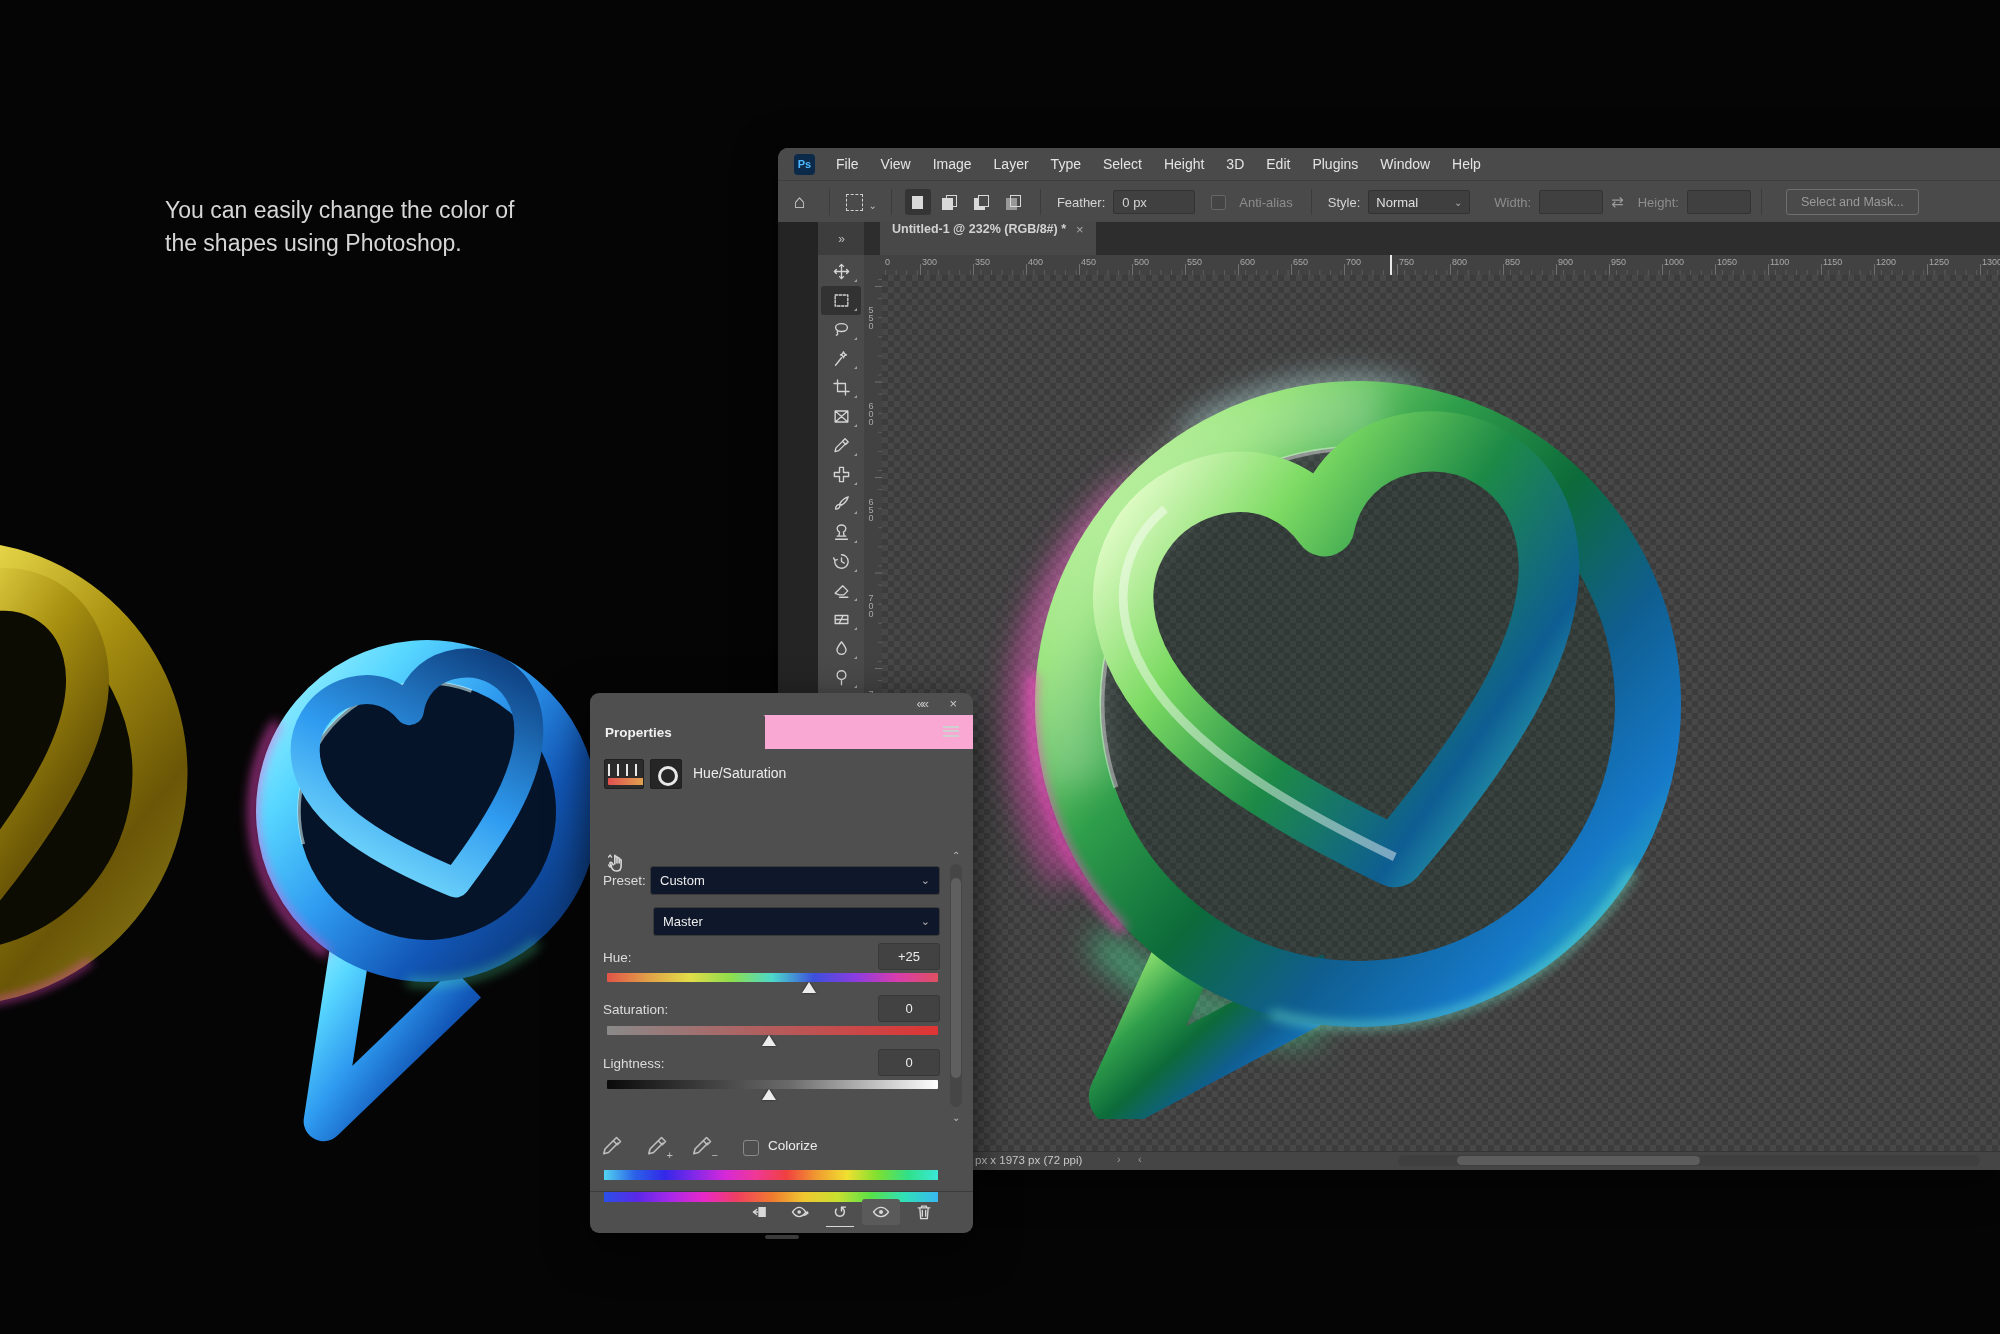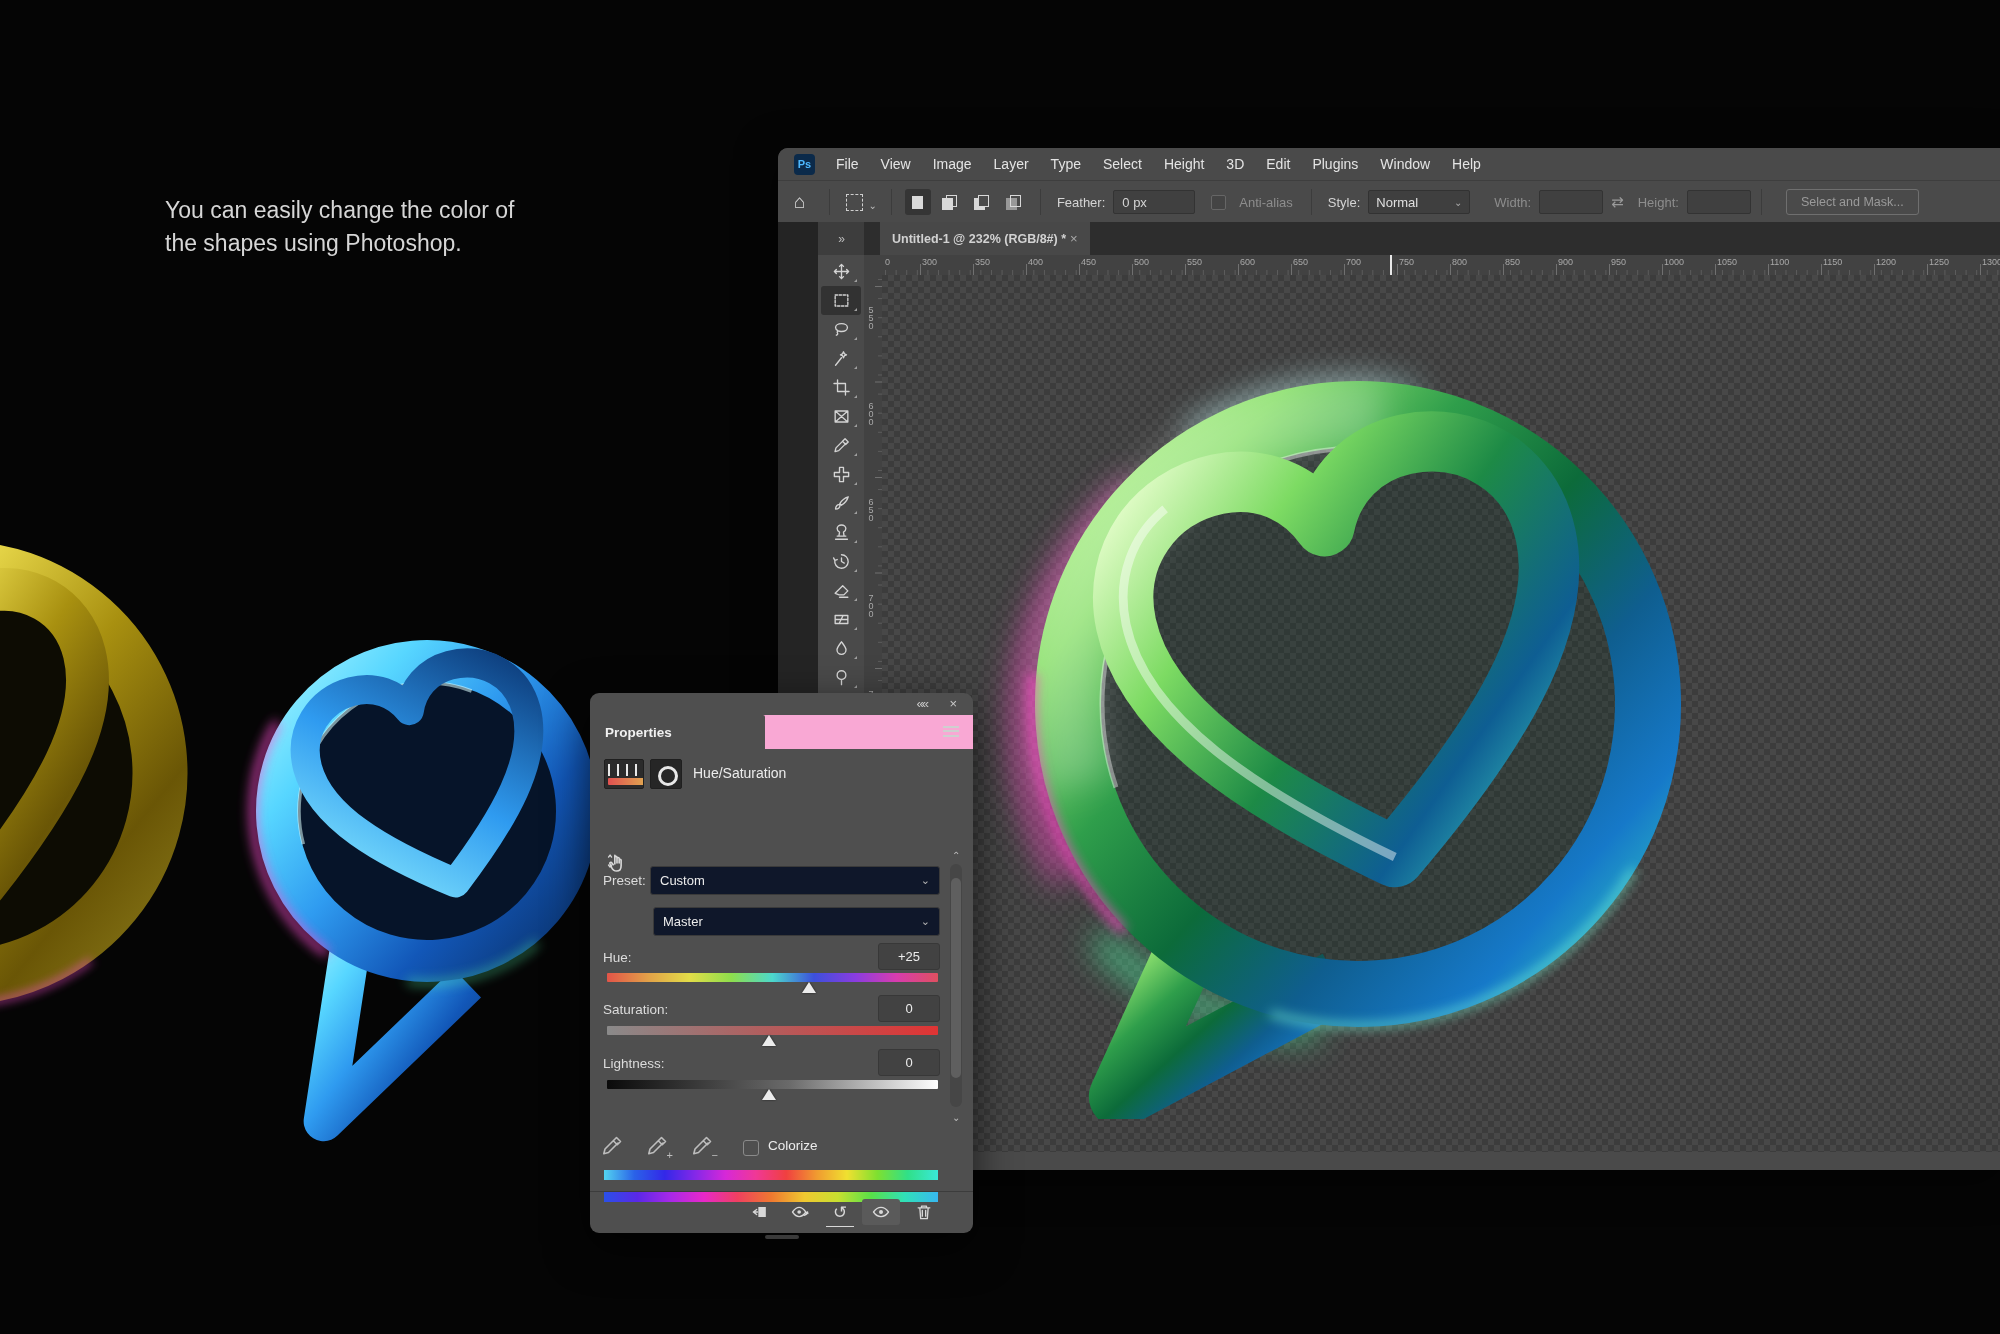--- a/index.html
+++ b/index.html
@@ -54,22 +54,22 @@
                 font-size:12px;display:flex;align-items:center;justify-content:center;letter-spacing:-1px;}
   .toolbar{position:absolute;left:40px;top:107px;width:46px;bottom:18px;background:#4a4a4a;border-right:1px solid #3a3a3a;
            display:flex;flex-direction:column;align-items:center;padding-top:2px;}
   .tool{position:relative;width:40px;height:29px;border:0;background:transparent;display:flex;align-items:center;
         justify-content:center;border-radius:3px;margin:0;}
   .tool svg{width:19px;height:19px;stroke:#d4d4d4;fill:none;stroke-width:1.7;stroke-linecap:round;stroke-linejoin:round;}
   .tool.active{background:#323232;}
   .tool::after{content:"";position:absolute;right:4px;bottom:4px;border-left:3px solid transparent;border-bottom:3px solid #9f9f9f;}
   
   .tabbar{position:absolute;left:86px;top:74px;right:0;height:33px;background:#2d2d2d;}
-  .doc-tab{position:absolute;left:16px;top:0;height:33px;background:#484848;display:flex;align-items:center;
-           padding:0 12px;gap:4px;font-size:12.5px;color:#d2d2d2;font-weight:600;}
+  .doc-tab{position:absolute;left:16px;top:0;height:33px;background:#484848;display:flex;
+           padding:0 12px;gap:10px;font-size:12.5px;color:#d2d2d2;font-weight:600;}
   .doc-tab .close{color:#a8a8a8;font-weight:400;font-size:13px;}
   
   .ruler-corner{position:absolute;left:86px;top:107px;width:18px;height:20px;background:#424242;border-right:1px solid #333;border-bottom:1px solid #333;}
   .ruler-h{position:absolute;left:104px;top:107px;right:0;height:20px;background:#424242;border-bottom:1px solid #333;overflow:hidden;
     background-image:repeating-linear-gradient(to right,transparent 0 51px,#707070 51px 52px),
                      repeating-linear-gradient(to right,transparent 0 9.6px,#5c5c5c 9.6px 10.2px);
     background-size:53px 11px,10.6px 5px;background-position:40px bottom,4px bottom;background-repeat:repeat-x;}
   .hruler-label{position:absolute;top:2px;font-size:9px;color:#a9a9a9;}
   .ruler-cursor{position:absolute;top:0;width:1.5px;height:20px;background:#e8e8e8;}
   .ruler-v{position:absolute;left:86px;top:127px;width:18px;bottom:18px;background:#424242;border-right:1px solid #333;overflow:hidden;
@@ -444,20 +444,28 @@
           <circle cx="470" cy="385" r="322" stroke="#7dffd9" stroke-width="6" fill="none" opacity=".7" filter="url(#cb1)" stroke-dasharray="420 1700" transform="rotate(35 470 385)"></circle>
           <circle cx="470" cy="385" r="256" stroke="rgba(255,255,255,.4)" stroke-width="5" fill="none" stroke-dasharray="520 1200" transform="rotate(165 470 385)"></circle>
           <g transform="translate(470,355) rotate(-8) scale(5.5) translate(-50,-50)">
             <path d="M50 84 C28 67 11 50 11 32.5 C11 19.5 21 11 32.5 11 C40.5 11 47 15.5 50 22.5 C53 15.5 59.5 11 67.5 11 C79 11 89 19.5 89 32.5 C89 50 72 67 50 84 Z" stroke="url(#cg2)" stroke-width="11" fill="none" stroke-linejoin="round"></path>
             <path d="M50 84 C28 67 11 50 11 32.5 C11 19.5 21 11 32.5 11 C40.5 11 47 15.5 50 22.5 C53 15.5 59.5 11 67.5 11 C79 11 89 19.5 89 32.5 C89 50 72 67 50 84 Z" stroke="rgba(255,255,255,.45)" stroke-width="1.6" fill="none" stroke-dasharray="90 230" stroke-linejoin="round"></path>
           </g>
         </g>
       </svg>
     </div>
 
+    <div class="statusbar">
+      <span class="status-text">px x 1973 px (72 ppi)</span>
+      <span class="status-arrow" style="left:339px">›</span>
+      <span class="status-arrow" style="left:360px">‹</span>
+      <span class="hscroll-track">
+        <span class="hscroll-thumb"></span>
+      </span>
+    </div>
   </div>
 
   <div class="panel">
     <div class="p-chrome">
       <span class="cbtn p-collapse">««</span>
       <span class="cbtn p-close">×</span>
     </div>
     <div class="p-tabs">
       <div class="p-tab">Properties</div>
       <span class="p-menu">

